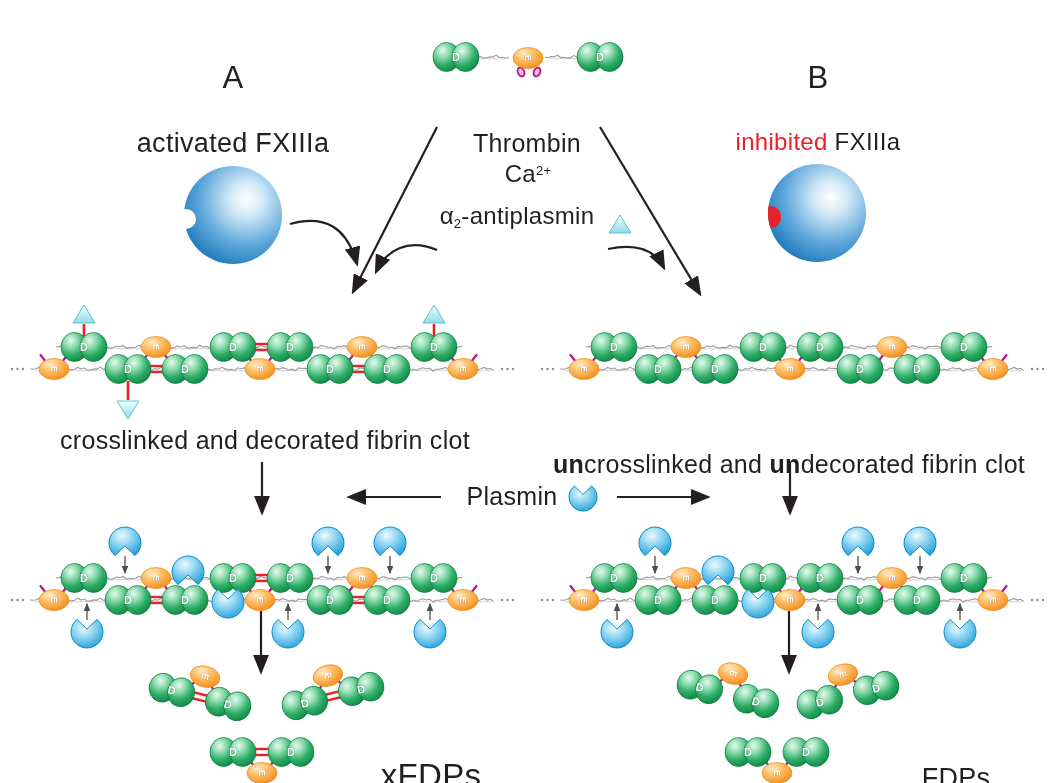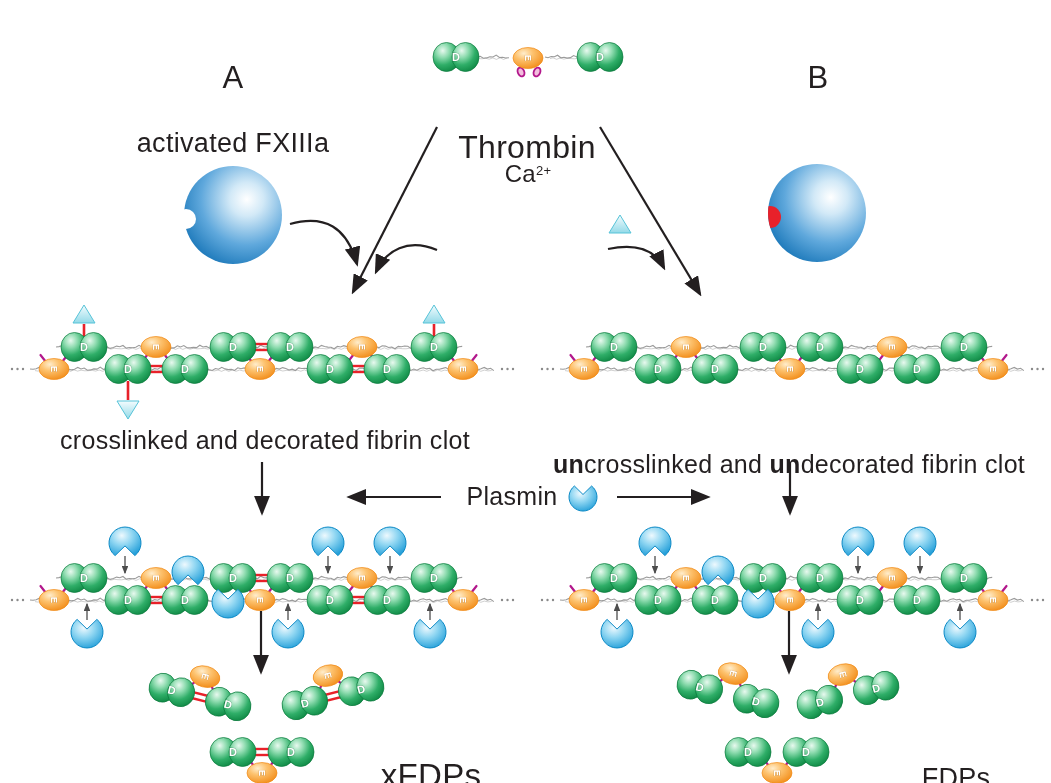--- a/index.html
+++ b/index.html
@@ -6,21 +6,21 @@
   .canvas{position:relative;width:1051px;height:783px;background:#ffffff;overflow:hidden;
           font-family:"Liberation Sans",sans-serif;color:#231f20;}
   .canvas svg{position:absolute;left:0;top:0;}
   svg text{font-family:"Liberation Sans",sans-serif;}
   .label{position:absolute;transform:translateX(-50%);white-space:nowrap;letter-spacing:.3px;color:#231f20;}
   .t-title{left:531px;top:4px;font-size:27px;}
   .t-a{left:233px;top:60px;font-size:31px;}
   .t-b{left:818px;top:60px;font-size:31px;}
   .t-actfx{left:233px;top:128px;font-size:27px;}
   .t-inhfx{left:818px;top:128px;font-size:24px;}
-  .t-thrombin{left:527px;top:129px;font-size:32px;}
+  .t-thrombin{left:527px;top:129px;font-size:25px;}
   .t-ca{left:528px;top:160px;font-size:24px;}
   .t-ap{left:517px;top:202px;font-size:24px;}
   .t-cap-a{left:265px;top:426px;font-size:25px;}
   .t-cap-b{left:789px;top:426px;font-size:25px;margin-top:24px;}
   .t-plasmin{left:512px;top:482px;font-size:25px;}
   .t-xfdps{left:431px;top:729px;font-size:33px;margin-top:28px;}
   .t-fdps{left:956px;top:763px;font-size:27px;}
   .red{color:#e8212a;}
   b{font-weight:700;}
   sup{font-size:13px;vertical-align:7px;}
@@ -619,20 +619,22 @@
       <path d="M 790 462 L 790 513" fill="none" stroke="#231f20" stroke-width="2.2" marker-end="url(#ah)"></path>
       <path d="M 441 497 L 349 497" fill="none" stroke="#231f20" stroke-width="2.2" marker-end="url(#ah)"></path>
       <path d="M 617 497 L 708 497" fill="none" stroke="#231f20" stroke-width="2.2" marker-end="url(#ah)"></path>
       <path d="M 261 611 L 261 672" fill="none" stroke="#231f20" stroke-width="2.2" marker-end="url(#ah)"></path>
       <path d="M 789 611 L 789 672" fill="none" stroke="#231f20" stroke-width="2.2" marker-end="url(#ah)"></path>
     </svg>
 
   <div class="label t-a">A</div>
   <div class="label t-b">B</div>
   <div class="label t-actfx">activated FXIIIa</div>
+  <div class="label t-inhfx"><span class="red">inhibited</span><span> FXIIIa</span></div>
   <div class="label t-thrombin">Thrombin</div>
   <div class="label t-ca"><span>Ca</span><sup>2+</sup></div>
+  <div class="label t-ap"><span>α</span><sub>2</sub><span>-antiplasmin</span></div>
   <div class="label t-cap-a">crosslinked and decorated fibrin clot</div>
   <div class="label t-cap-b"><b>un</b><span>crosslinked and </span><b>un</b><span>decorated fibrin clot</span></div>
   <div class="label t-plasmin">Plasmin</div>
   <div class="label t-xfdps">xFDPs</div>
   <div class="label t-fdps">FDPs</div>
 </div>
 
 </body></html>

